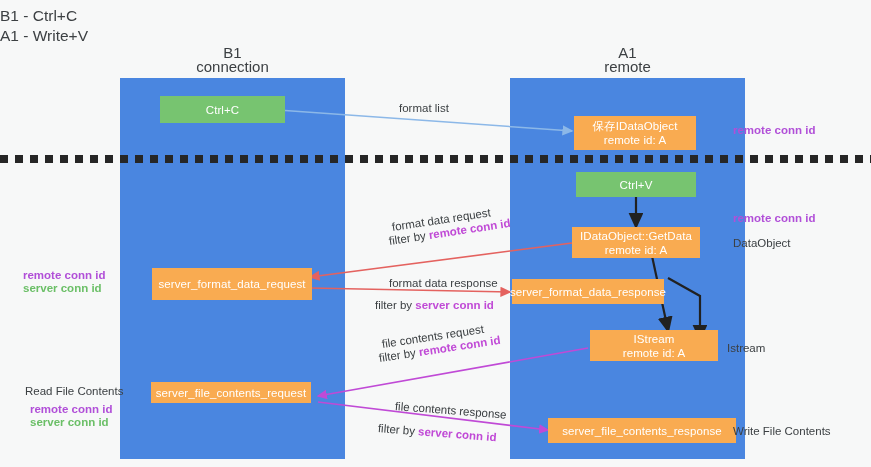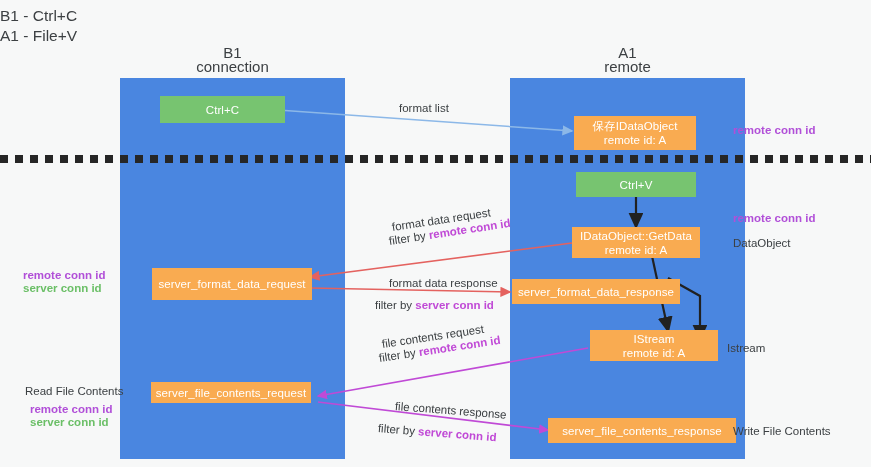--- a/index.html
+++ b/index.html
@@ -85,21 +85,21 @@
 
   svg.arrows { position: absolute; left:0; top:0; width: 871px; height: 467px; pointer-events: none; }
 </style>
 </head>
 <body>
 
 <div id="stage">
 
   <div class="title">
     <div>B1 - Ctrl+C</div>
-    <div>A1 - File+V</div>
+    <div>A1 - Write+V</div>
   </div>
 
   <div class="col-head" style="left:120px; width:225px; top:46px;">
     <div>B1</div>
     <div>connection</div>
   </div>
   <div class="col-head" style="left:510px; width:235px; top:46px;">
     <div>A1</div>
     <div>remote</div>
   </div>
@@ -157,21 +157,21 @@
 
   <div class="box orange" style="left:572px; top:227px; width:128px; height:31px;">
     <div>IDataObject::GetData</div>
     <div class="l2">remote id: A</div>
   </div>
 
   <div class="box orange" style="left:152px; top:268px; width:160px; height:32px;">
     <div>server_format_data_request</div>
   </div>
 
-  <div class="box orange" style="left:512px; top:279px; width:168px; height:25px;">
+  <div class="box orange" style="left:512px; top:279px; width:152px; height:25px;">
     <div>server_format_data_response</div>
   </div>
 
   <div class="box orange" style="left:590px; top:330px; width:128px; height:31px;">
     <div>IStream</div>
     <div class="l2">remote id: A</div>
   </div>
 
   <div class="box orange" style="left:151px; top:382px; width:160px; height:21px;">
     <div>server_file_contents_request</div>

